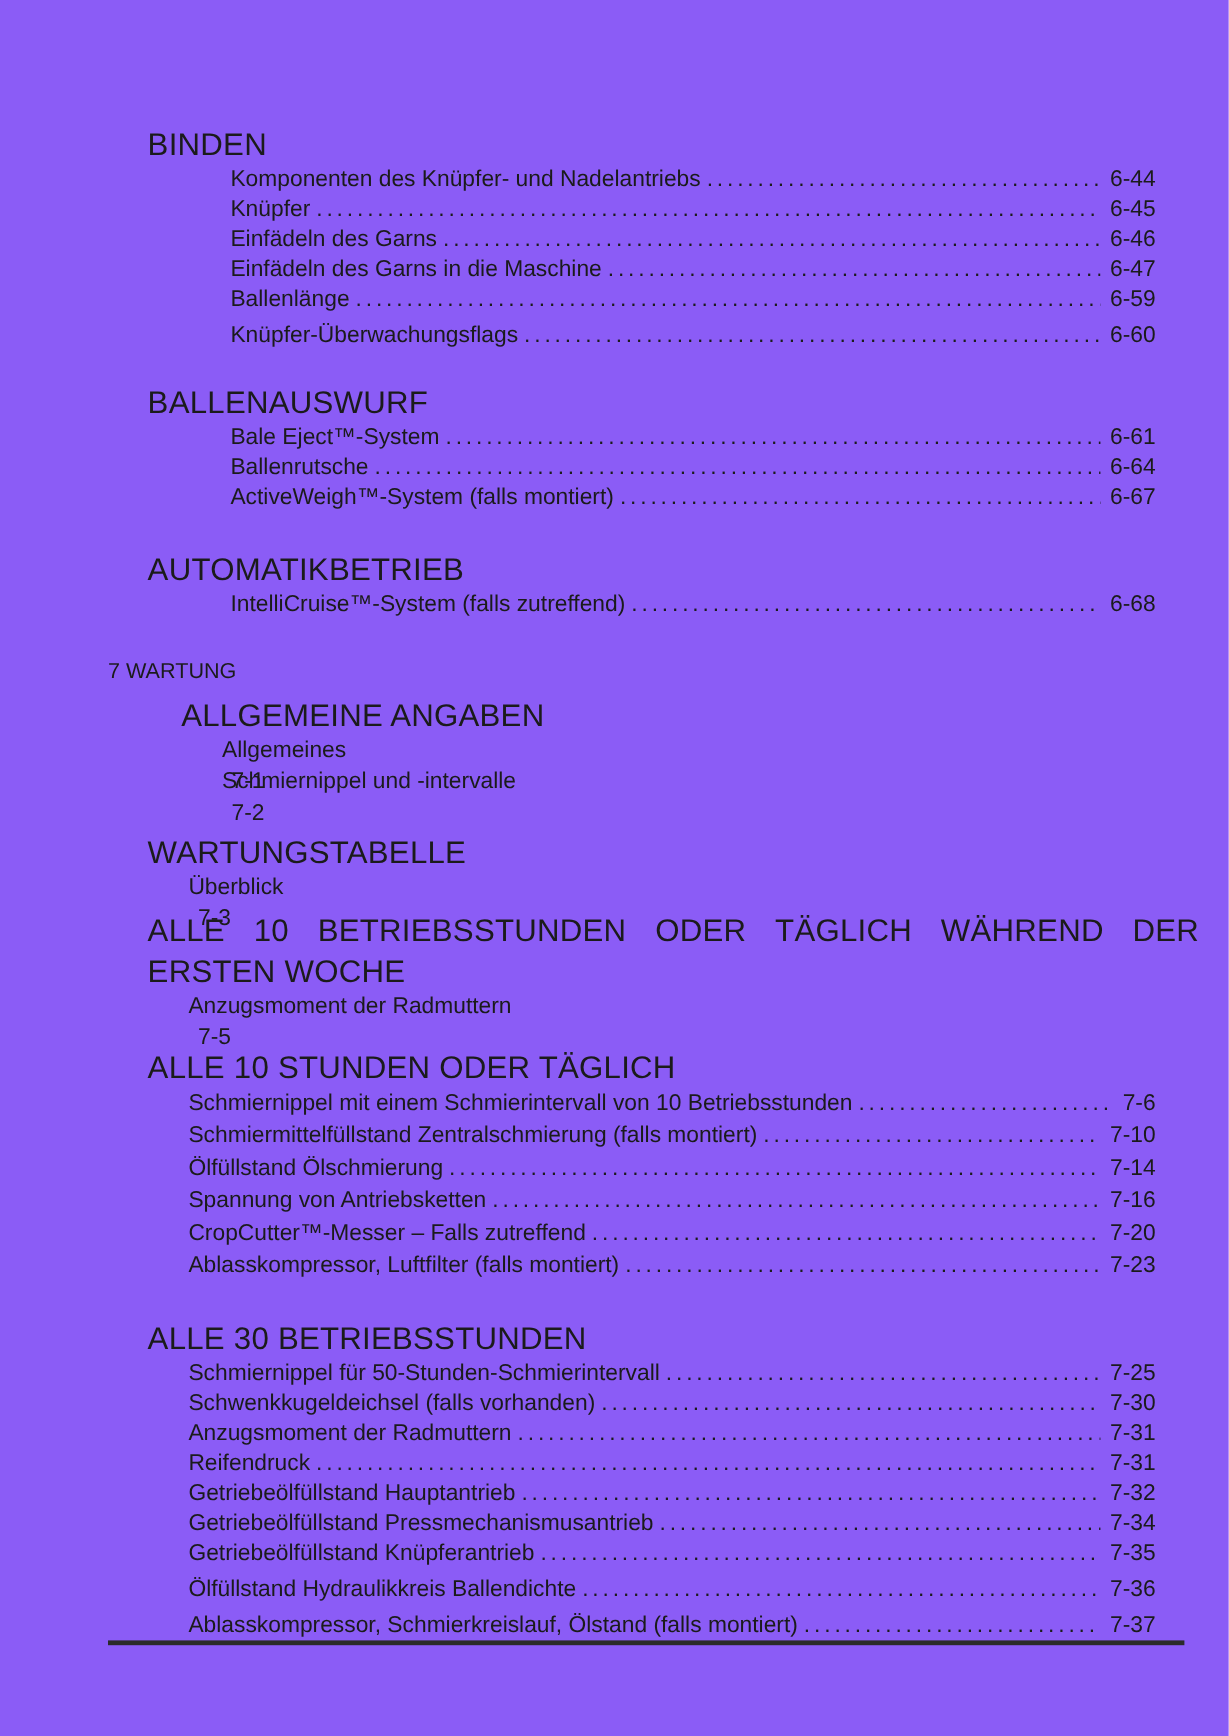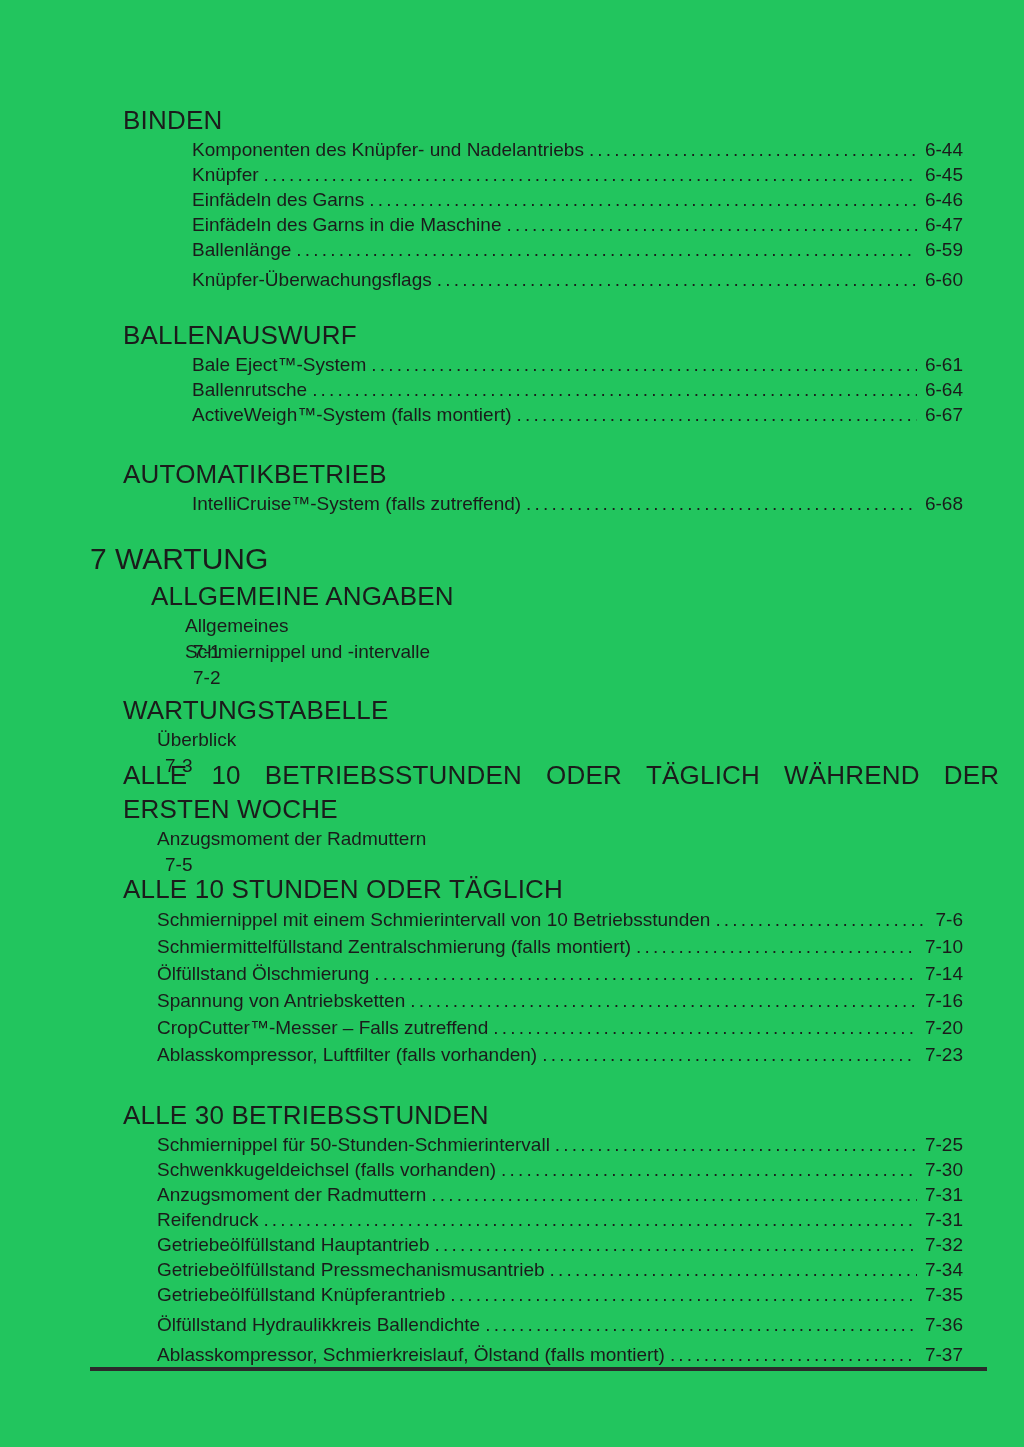--- a/index.html
+++ b/index.html
@@ -1,39 +1,39 @@
 <!DOCTYPE html>
 <html><head>
 <meta charset="utf-8">
 <style>
   html, body { margin: 0; padding: 0; background: #ffffff; }
   .page {
     position: relative;
     width: 1024px;
     height: 1447px;
-    background: #22c55e;
+    background: #8b5cf6;
     overflow: hidden;
     font-family: "Liberation Sans", "DejaVu Sans", sans-serif;
     color: #1b1b1b;
   }
   .content {
     position: absolute;
     left: 123px;
     top: 0;
     width: 840px; 
   }
   .sec-h {
     font-size: 26px;
     line-height: 34px;
     font-weight: 400;
     white-space: nowrap;
     letter-spacing: 0.2px;
   }
   .chapter-h {
-    font-size: 30px;
+    font-size: 18px;
     line-height: 36px;
     font-weight: 400;
     margin-left: -33px; 
     white-space: nowrap;
   }
   .h-justify { display: flex; justify-content: space-between; white-space: normal; gap: 24px; }
   .items { }
   .ind6 { padding-left: 69px; } 
   .ind7 { padding-left: 34px; } 
   .row {
@@ -223,21 +223,21 @@
           <span class="t">Spannung von Antriebsketten</span>
           <span class="leader"></span>
           <span class="n">7-16</span>
         </div>
         <div class="row">
           <span class="t">CropCutter™-Messer – Falls zutreffend</span>
           <span class="leader"></span>
           <span class="n">7-20</span>
         </div>
         <div class="row">
-          <span class="t">Ablasskompressor, Luftfilter (falls vorhanden)</span>
+          <span class="t">Ablasskompressor, Luftfilter (falls montiert)</span>
           <span class="leader"></span>
           <span class="n">7-23</span>
         </div>
       </div>
     </div>
 
     <div class="sec s8">
       <div class="sec-h">ALLE 30 BETRIEBSSTUNDEN</div>
       <div class="items ind7 p25">
         <div class="row">

